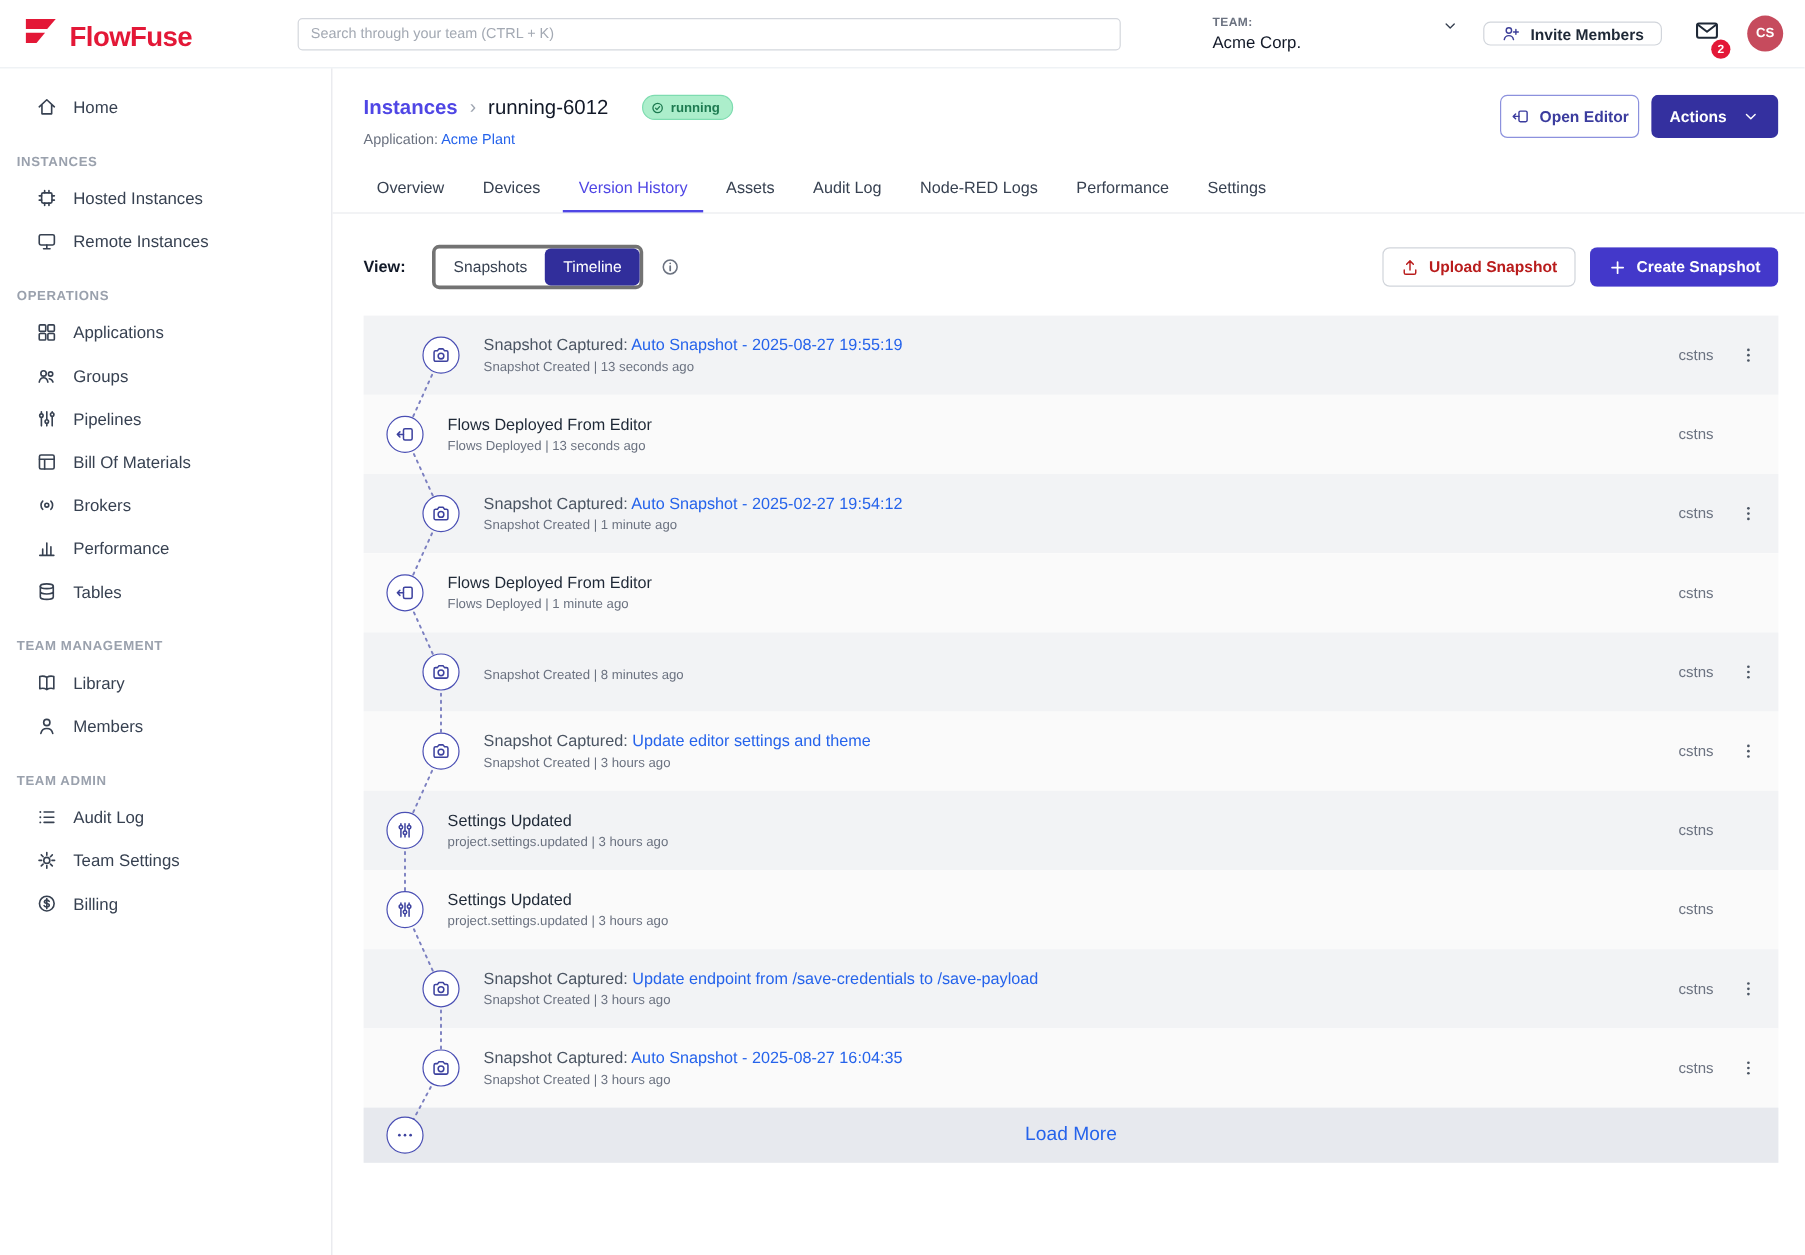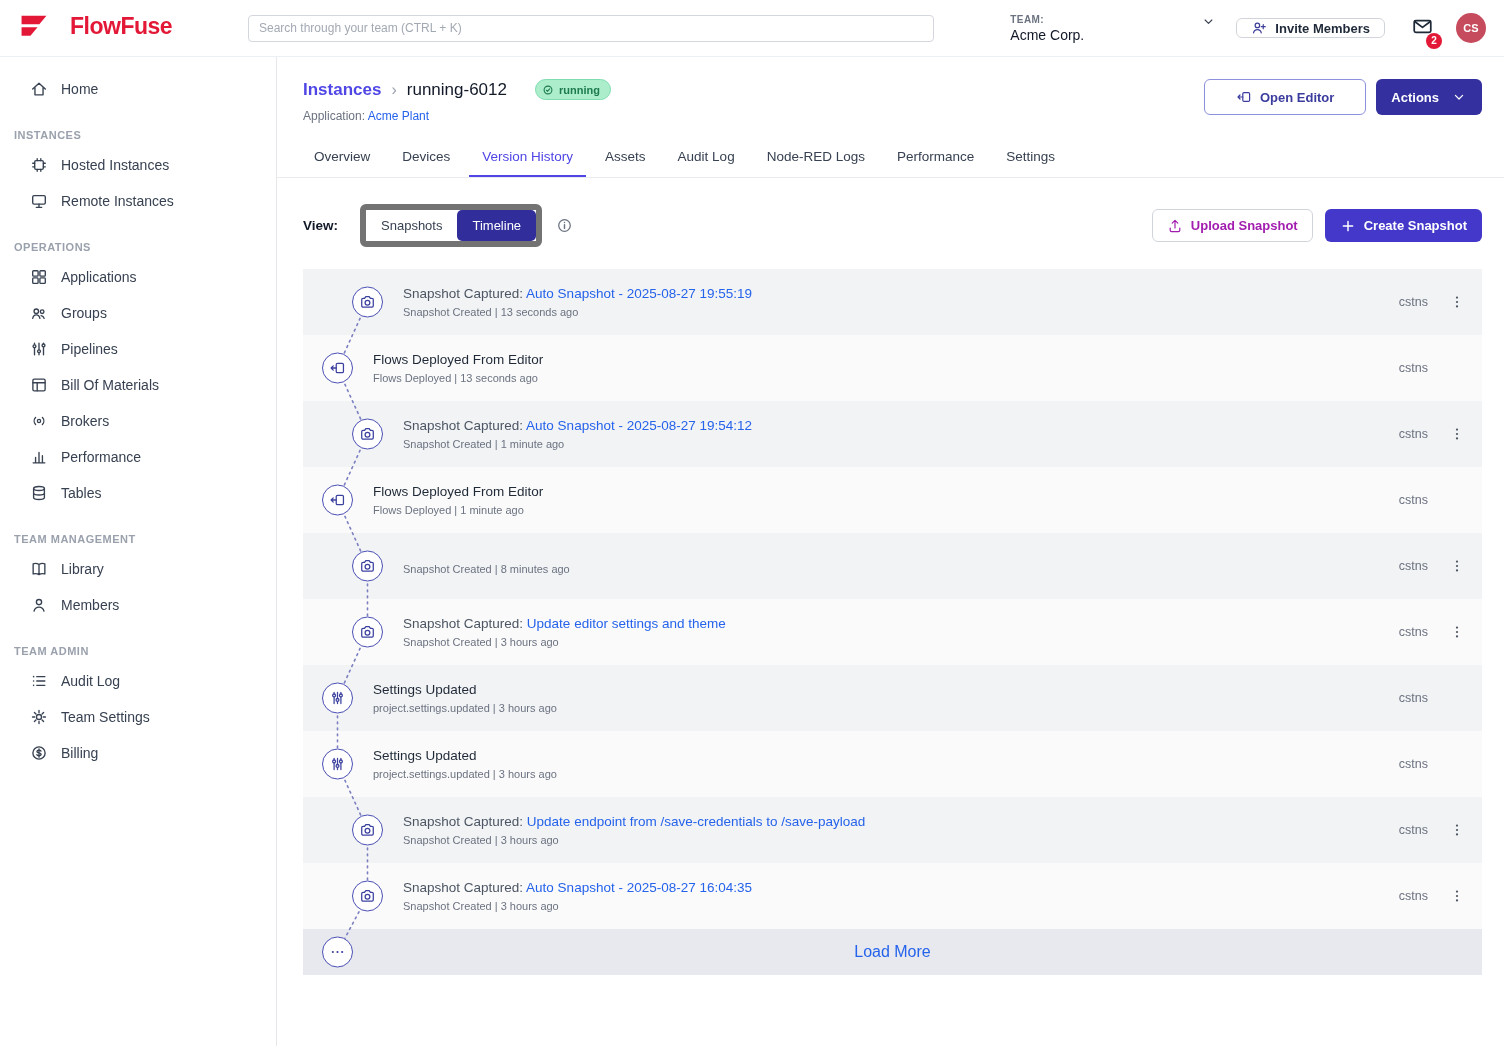--- a/index.html
+++ b/index.html
@@ -12,21 +12,21 @@
     --muted:#6b7280;
   }
   *{box-sizing:border-box;margin:0;padding:0}
   html,body{width:1504px;height:1046px}
   body{font-family:"Liberation Sans",sans-serif;background:#fff;overflow:hidden;color:var(--ink)}
   .icon{display:inline-flex}
   .icon svg{display:block;width:18px;height:18px}
 
   
   .topbar{height:57px;display:flex;align-items:center;padding:0 18px;border-bottom:1px solid #eceff3;background:#fff}
-  .logo{display:flex;align-items:flex-start;gap:20px;width:230px;cursor:pointer}
+  .logo{display:flex;align-items:flex-end;gap:8px;width:230px;cursor:pointer}
   .logo-mark svg{width:32px;height:26px}
   .logo-text{font-size:23px;font-weight:800;color:var(--red);letter-spacing:-0.5px}
   .search{width:686px;height:27px;border:1px solid #d4d7dd;border-radius:4px;padding:0 10px;font-size:12px;color:var(--ink);outline:none;font-family:inherit}
   .search::placeholder{color:#a3a9b3}
   .team-select{margin-left:auto;width:212px;display:flex;cursor:pointer;padding-right:6px}
   .team-text{flex:1}
   .team-label{font-size:10px;color:var(--muted);font-weight:700;letter-spacing:.4px}
   .team-name{font-size:14px;color:#111827;margin-top:2px}
   .chev{color:#374151}.chev svg{width:15px;height:15px}
   .btn{display:inline-flex;align-items:center;gap:8px;border-radius:6px;font-size:13px;font-weight:700;cursor:pointer;border:1px solid transparent;background:#fff;font-family:inherit;white-space:nowrap}
@@ -49,39 +49,39 @@
   .page-head{display:flex;align-items:flex-start;justify-content:space-between;padding:22px 22px 0 26px}
   .crumbs{display:flex;align-items:center;gap:10px}
   .crumb-root{font-size:17px;font-weight:700;color:var(--indigo-text);cursor:pointer}
   .crumb-sep{color:#9ca3af;font-size:16px}
   .crumb-name{font-size:17px;font-weight:400;color:#111827}
   .status-pill{display:inline-flex;align-items:center;gap:5px;background:#aceecb;border:1px solid #7edcb0;color:#1d7a50;font-size:11px;font-weight:600;height:21px;padding:0 10px 0 6px;border-radius:11px;margin-left:18px}
   .status-pill .icon svg{width:12px;height:12px}
   .app-line{font-size:12px;color:var(--muted);margin-top:9px}
   .app-link{color:var(--link);cursor:pointer}
   .head-actions{display:flex;gap:10px}
-  .btn-openeditor{height:36px;padding:0 31px;border-color:#8c91dd;color:#3b3c9e}
+  .btn-openeditor{height:36px;padding:0 8px;border-color:#8c91dd;color:#3b3c9e}
   .btn-actions{height:36px;padding:0 14px;background:var(--indigo-dark);color:#fff;gap:12px}
   .btn-actions .icon{color:#fff}
 
   
   .tabs{display:flex;gap:6px;padding-left:24px;margin-top:16px;border-bottom:1px solid #e9ebef}
   .tab{padding:10px 13px 11px;font-size:13.5px;color:var(--ink);cursor:pointer;border-bottom:2px solid transparent}
   .tab.active{color:var(--indigo-text);border-bottom-color:var(--indigo-text)}
 
   
   .toolbar{display:flex;align-items:center;padding:26px 22px 16px 26px}
   .view-label{font-size:13.5px;font-weight:700;color:#111827}
-  .toggle{display:flex;margin-left:22px;border:6px solid #737373;border-radius:6px;background:#fff}
+  .toggle{display:flex;margin-left:22px;border:3px solid #737373;border-radius:6px;background:#fff}
   .toggle-btn{height:31px;padding:0 15px;font-size:13px;display:flex;align-items:center;background:transparent;color:var(--ink);cursor:pointer;border-radius:5px}
   .toggle-btn.active{background:#312e9b;color:#fff;font-weight:400}
   .info{margin-left:14px;color:var(--muted);cursor:pointer}
   .info svg{width:17px;height:17px}
   .toolbar-right{margin-left:auto;display:flex;gap:12px}
-  .btn-upload{height:33px;padding:10px 14px;border-color:#d1d5db;color:#a21caf}
+  .btn-upload{height:33px;padding:10px 14px;border-color:#d1d5db;color:#b91c1c}
   .btn-create{height:33px;padding:0 14px;background:var(--indigo);color:#fff}
 
   
   #timeline{position:relative;margin:6px 22px 0 26px}
   #connector-svg{position:absolute;inset:0;z-index:1;pointer-events:none}
   .tl-row{display:flex;align-items:center;height:66px;background:#f2f3f5;position:relative;padding-right:10px}
   .tl-row.alt{background:#fafafa}
   .tl-gutter{width:58px;position:relative;height:100%;flex:none}
   .tl-icon{position:absolute;left:19px;top:50%;transform:translateY(-50%);width:31px;height:31px;border:1.6px solid #4a4fb4;border-radius:50%;background:#fff;display:flex;align-items:center;justify-content:center;color:#3d429f;z-index:2}
   .tl-icon .icon svg{width:17px;height:17px}
@@ -433,21 +433,21 @@
             <span class="tl-icon indent">
               <span class="icon">
                 <svg viewBox="0 0 20 20" fill="none" stroke="currentColor" stroke-width="1.5" stroke-linecap="round" stroke-linejoin="round">
                   <path d="M3.2 7.2c0-.8.7-1.5 1.5-1.5h1.8L8 3.8h4l1.5 1.9h1.8c.8 0 1.5.7 1.5 1.5v7.3c0 .8-.7 1.5-1.5 1.5H4.7c-.8 0-1.5-.7-1.5-1.5z"></path>
                   <circle cx="10" cy="10.8" r="2.8"></circle>
                 </svg>
               </span>
             </span>
           </div>
           <div class="tl-body">
-            <div class="tl-title"><span>Snapshot Captured: </span><a class="tl-link">Auto Snapshot - 2025-08-27 19:54:12</a></div>
+            <div class="tl-title"><span>Snapshot Captured: </span><a class="tl-link">Auto Snapshot - 2025-02-27 19:54:12</a></div>
             <div class="tl-meta">Snapshot Created | 1 minute ago</div>
           </div>
           <div class="tl-user">cstns</div>
           <div class="tl-menu">
             <span class="icon kebab">
               <svg viewBox="0 0 20 20" fill="none" stroke="currentColor" stroke-width="1.5" stroke-linecap="round" stroke-linejoin="round">
                 <circle cx="10" cy="4.5" r="1.4" fill="currentColor" stroke="none"></circle>
                 <circle cx="10" cy="10" r="1.4" fill="currentColor" stroke="none"></circle>
                 <circle cx="10" cy="15.5" r="1.4" fill="currentColor" stroke="none"></circle>
               </svg>

